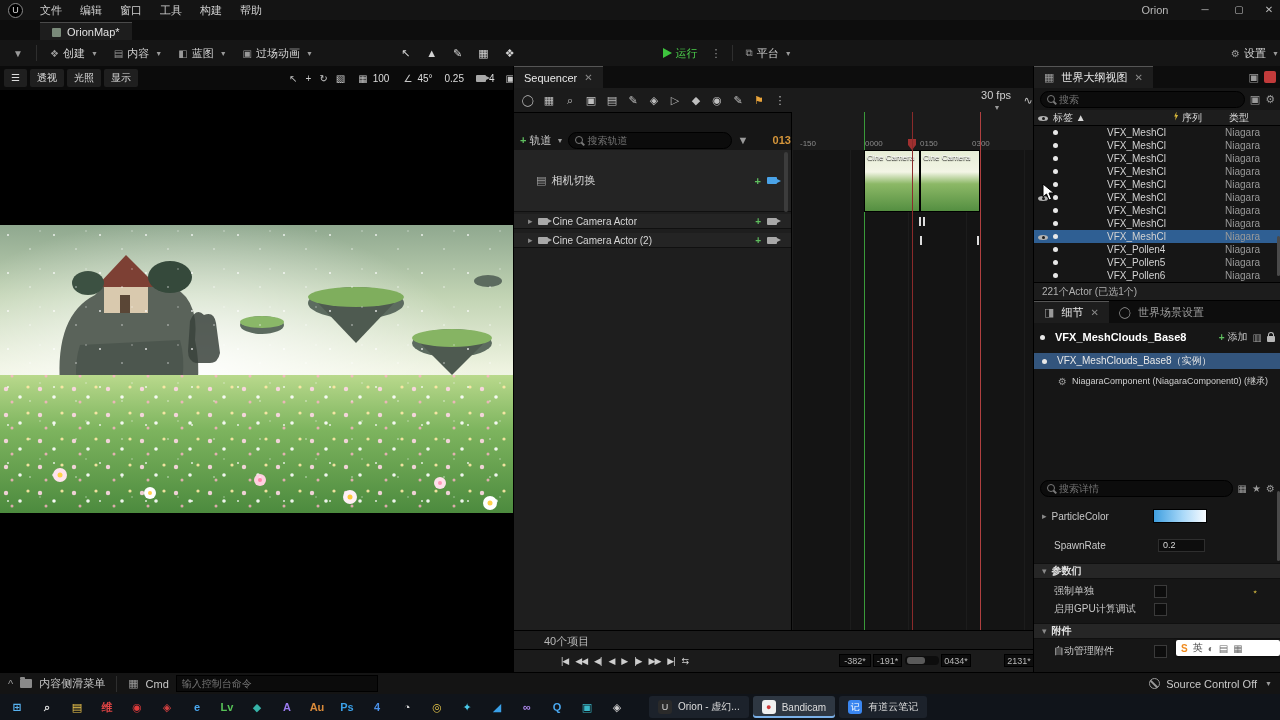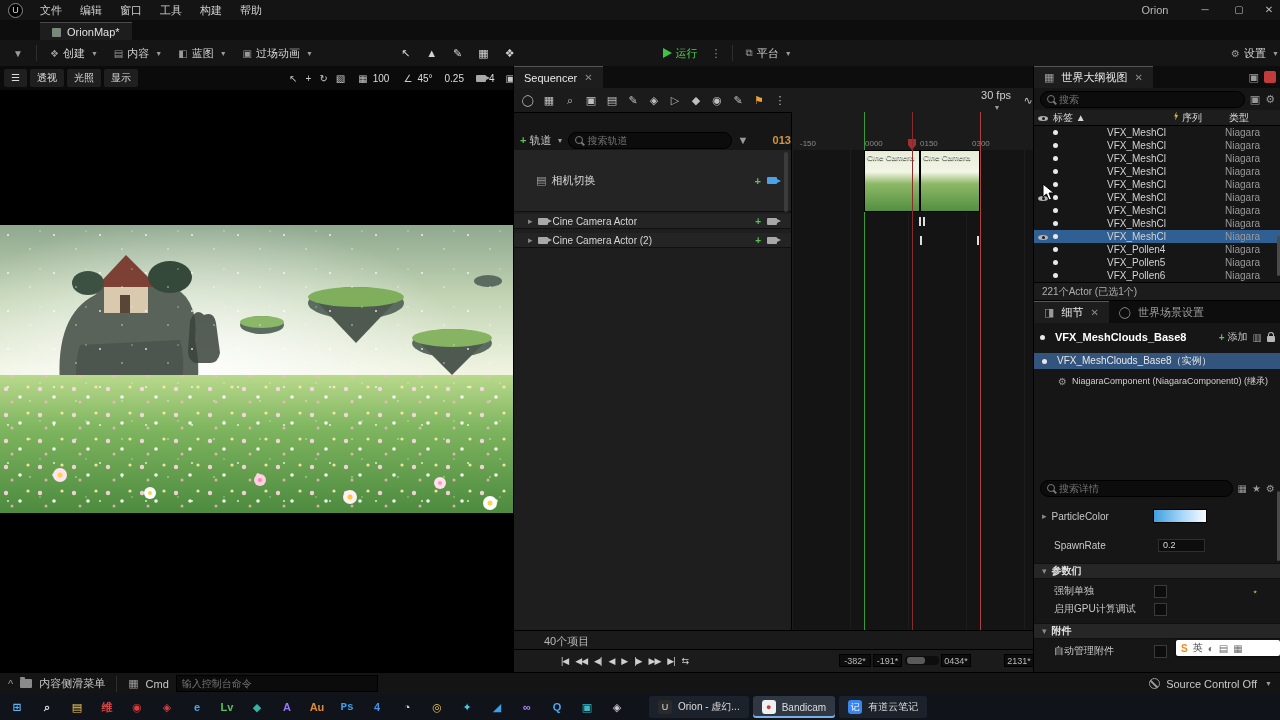--- a/index.html
+++ b/index.html
@@ -645,21 +645,21 @@
         <div class="tb-ic" style="color: rgb(224, 224, 224);">⌕</div>
         <div class="tb-ic" style="color: rgb(243, 201, 78);">▤</div>
         <div class="tb-ic" style="color: rgb(224, 68, 68);">维</div>
         <div class="tb-ic" style="color: rgb(224, 60, 60);">◉</div>
         <div class="tb-ic" style="color: rgb(208, 64, 64);">◈</div>
         <div class="tb-ic" style="color: rgb(73, 168, 240);">e</div>
         <div class="tb-ic" style="color: rgb(87, 194, 87);">Lv</div>
         <div class="tb-ic" style="color: rgb(54, 179, 168);">◆</div>
         <div class="tb-ic" style="color: rgb(154, 122, 240);">A</div>
         <div class="tb-ic" style="color: rgb(217, 138, 58);">Au</div>
-        <div class="tb-ic" style="color: rgb(58, 160, 232); font-family: Liberation Mono, monospace;">Ps</div>
+        <div class="tb-ic" style="color: rgb(58, 160, 232);">Ps</div>
         <div class="tb-ic" style="color: rgb(74, 144, 232);">4</div>
         <div class="tb-ic" style="color: rgb(216, 216, 216);">◔</div>
         <div class="tb-ic" style="color: rgb(232, 200, 74);">◎</div>
         <div class="tb-ic" style="color: rgb(74, 200, 232);">✦</div>
         <div class="tb-ic" style="color: rgb(58, 160, 232);">◢</div>
         <div class="tb-ic" style="color: rgb(176, 138, 240);">∞</div>
         <div class="tb-ic" style="color: rgb(74, 168, 240);">Q</div>
         <div class="tb-ic" style="color: rgb(58, 184, 200);">▣</div>
         <div class="tb-ic" style="color: rgb(204, 204, 204);">◈</div>
       </div>

